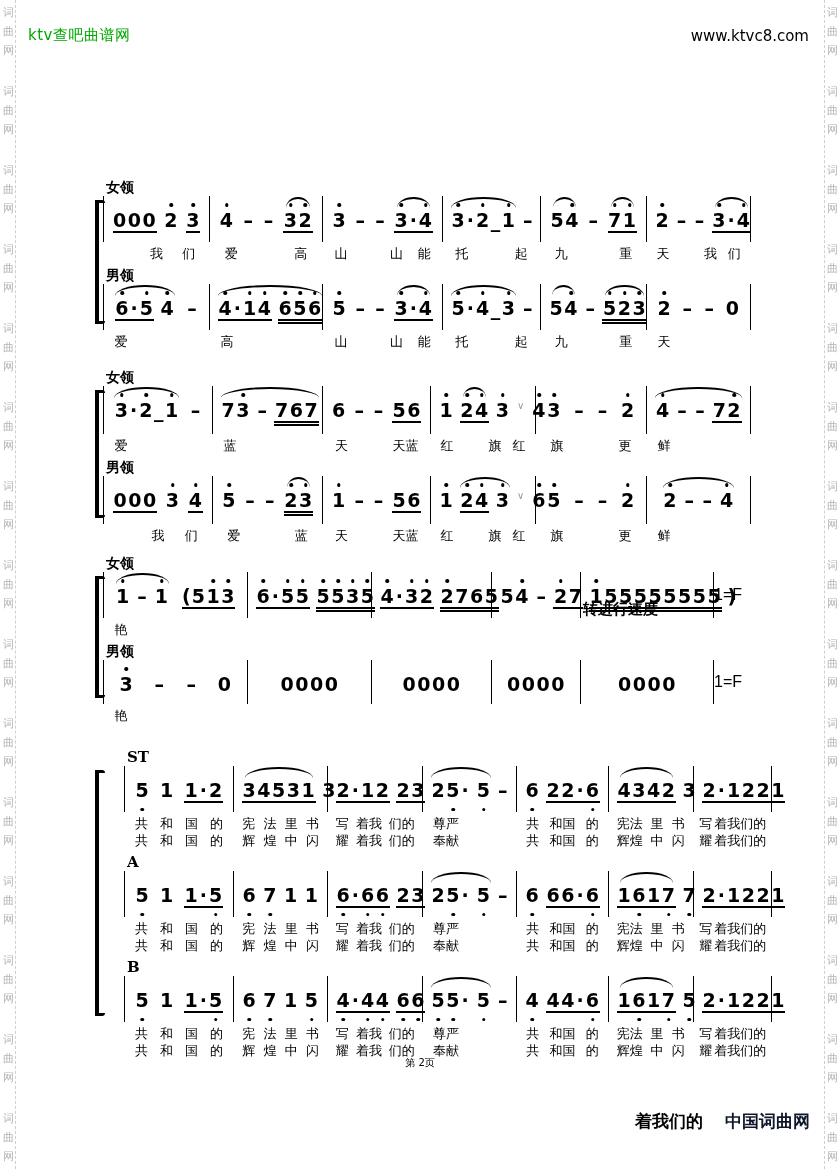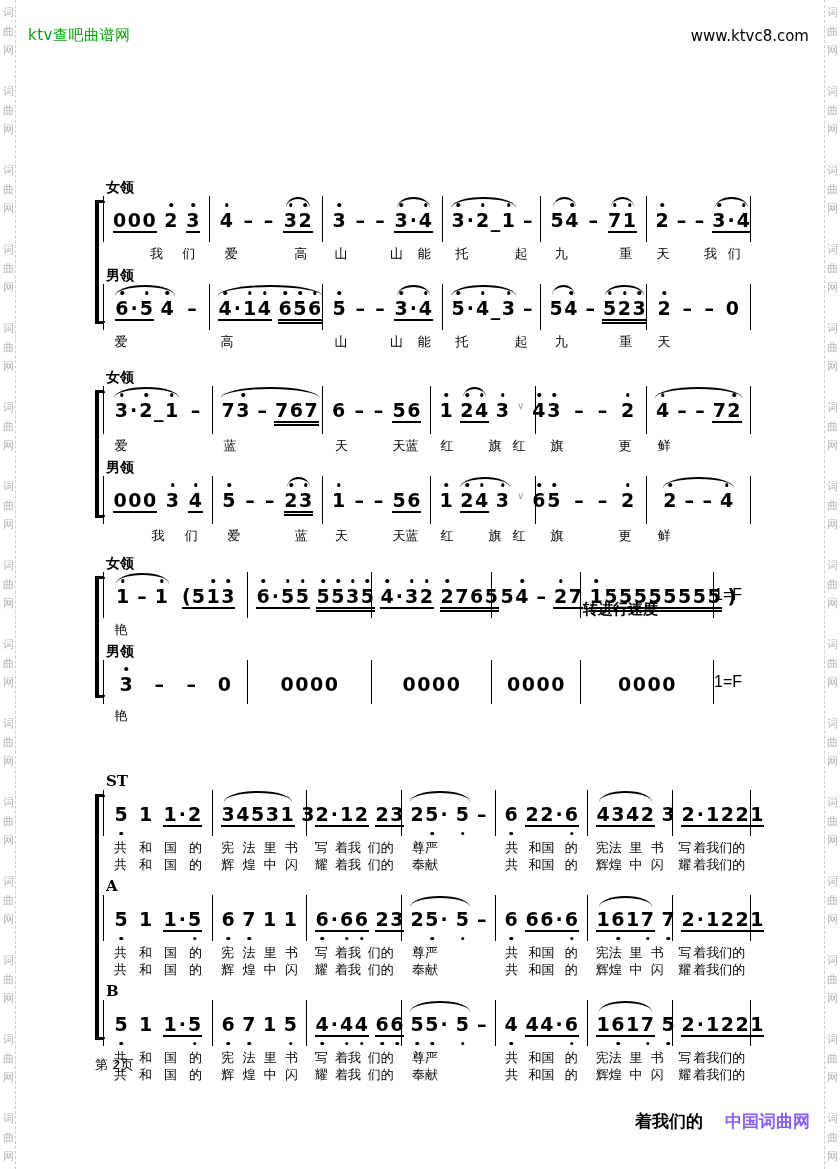--- a/index.html
+++ b/index.html
@@ -43,21 +43,21 @@
   .arc{position:absolute;top:-12px;left:3px;right:3px;height:9px;border-top:2px solid #000;
        border-radius:50% 50% 0 0/100% 100% 0 0;pointer-events:none;}
   .brv{font-size:10px;color:#9a9a9a;position:relative;top:-8px;font-weight:normal;margin:0 1px;}
   .lyr{display:flex;margin-left:8px;font-size:13px;margin-top:3px;}
   .cell{box-sizing:border-box;border-right:1px solid transparent;padding:0 4px;}
   .cell.first{border-left:1px solid transparent;}
   .lrow{display:flex;justify-content:space-around;line-height:17px;min-height:17px;}
   .lrow.single{justify-content:flex-start;padding-left:6px;}
   .syl{min-width:14px;text-align:center;white-space:nowrap;}
   
-  .pageno{position:absolute;left:95px;width:650px;top:1056px;text-align:left;font-size:13px;}
+  .pageno{position:absolute;left:95px;width:650px;top:1056px;text-align:center;font-size:10px;}
   .source{position:absolute;right:30px;top:1110px;font-size:17px;font-weight:bold;}
   .src-prefix{margin-right:22px;}
   .src-site{text-decoration:none;cursor:pointer;}
 </style>
 </head>
 <body>
 
 <div id="page">
   <div class="wm wm-left" style="color: rgb(181, 181, 181);">
       <span class="g">词<br>曲<br>网</span>
@@ -832,21 +832,21 @@
           </div>
           <div class="cell" style="width: 89px;">
             <div class="lrow"></div>
           </div>
           <div class="cell" style="width: 133px;">
             <div class="lrow"></div>
           </div>
         </div>
         <div class="brk" style="top: 24px; height: 118px;"></div>
       </div>
-      <div class="system" style="top: 772px;">
+      <div class="system" style="top: 748px; padding-left: 21px;">
         <div class="vlabel lat">ST</div>
         <div class="staff">
           <div class="measure first" style="width: 110px;">
             <span class="tok">
               <span class="n">5<span class="db"></span></span>
             </span>
             <span class="tok">
               <span class="n">1</span>
             </span>
             <span class="tok u1">
@@ -1363,15 +1363,15 @@
               <span class="syl">着我们的</span>
             </div>
           </div>
         </div>
         <div class="brk" style="top: 24px; height: 242px;"></div>
       </div>
     </div>
 
   <div class="pageno">第 2页</div>
   <div class="source">
-    <span class="src-prefix">着我们的</span><a class="src-site" style="color: #8b5cf6;">中国词曲网</a>
+    <span class="src-prefix">着我们的</span><a class="src-site" style="color: #0f172a;">中国词曲网</a>
   </div>
 </div>
 
 </body></html>

